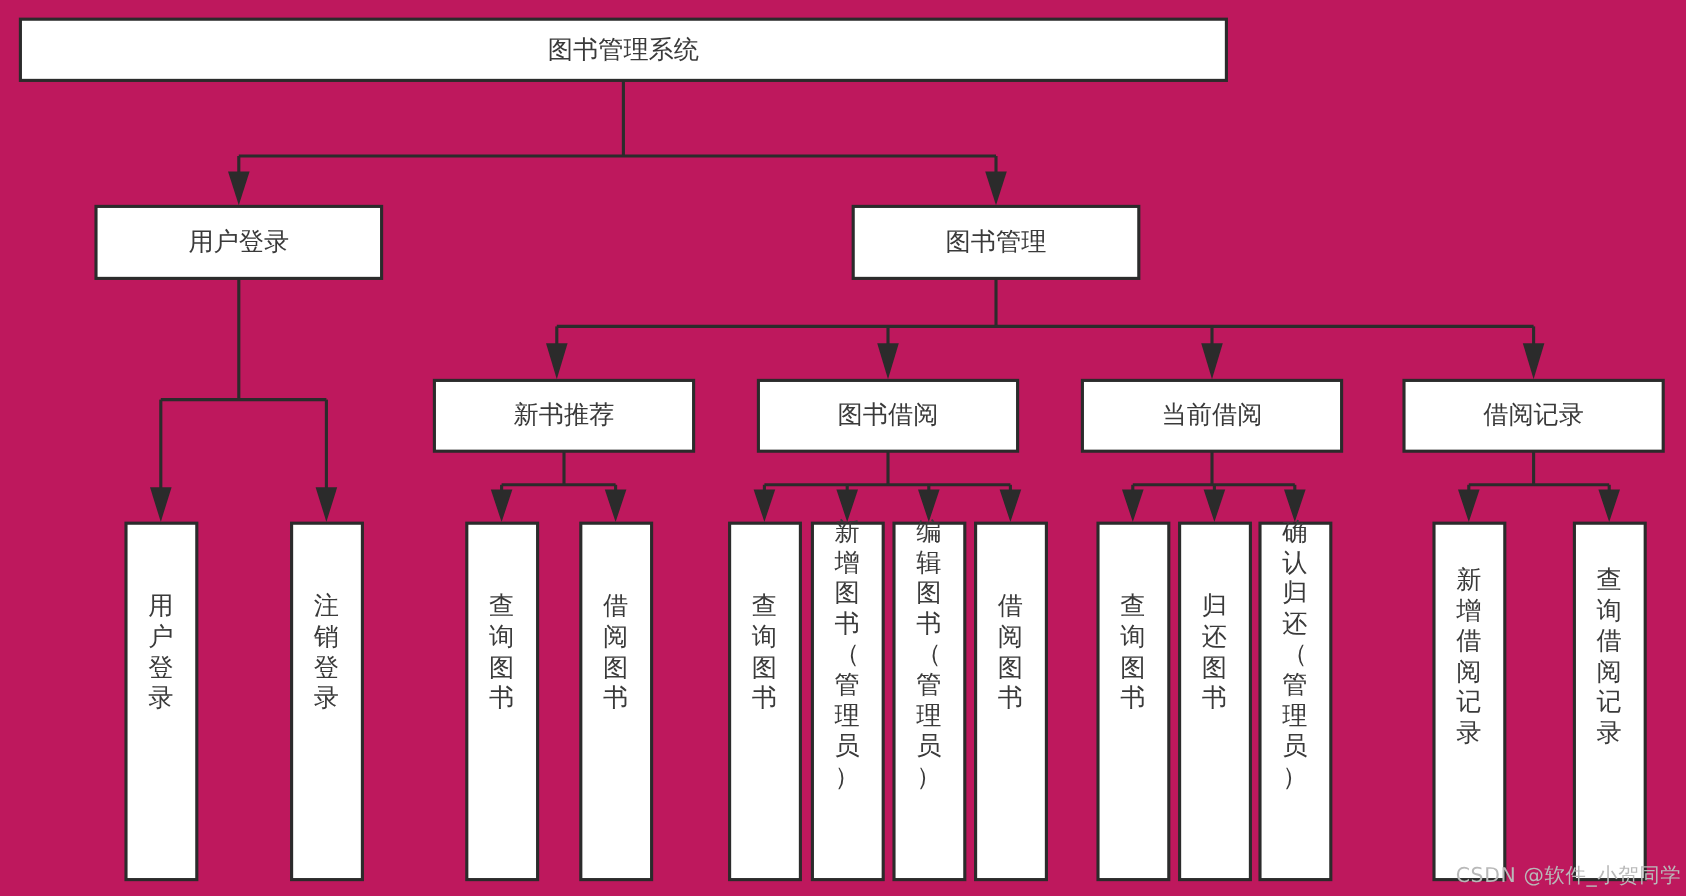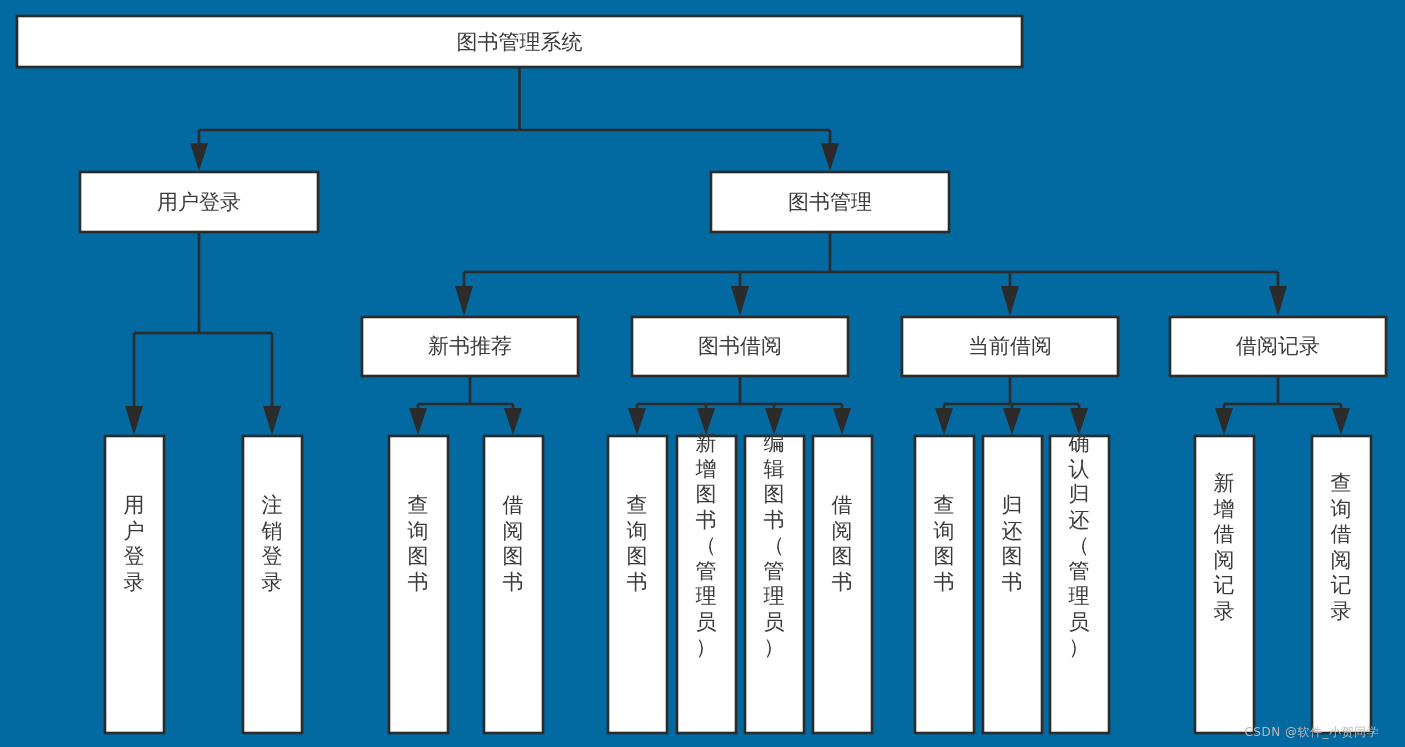--- a/index.html
+++ b/index.html
@@ -10,21 +10,21 @@
   body {
     width: 1405px;
     height: 747px;
     font-family: "DejaVu Sans", "Liberation Sans", sans-serif;
     overflow: hidden;
   }
   #diagram-root {
     position: relative;
     width: 1405px;
     height: 747px;
-    background: #0369a1;
+    background: #be185d;
   }
   svg#flow-svg {
     position: absolute;
     left: 0;
     top: 0;
     width: 1405px;
     height: 747px;
   }
   .node-box {
     fill: #ffffff;
@@ -49,24 +49,24 @@
     dominant-baseline: middle;
   }
   .node-label-v {
     font-family: "DejaVu Sans", "Liberation Sans", sans-serif;
     font-size: 21px;
     fill: #3a3a3a;
     text-anchor: middle;
   }
   .watermark-text {
     position: absolute;
-    right: 26px;
+    right: 4px;
     bottom: 6px;
     font-family: "DejaVu Sans", "Liberation Sans", sans-serif;
-    font-size: 12px;
+    font-size: 17px;
     color: #b9b9b9;
     white-space: nowrap;
     letter-spacing: 0.5px;
   }
 </style>
 </head>
 <body>
 
 <div id="diagram-root">
 

